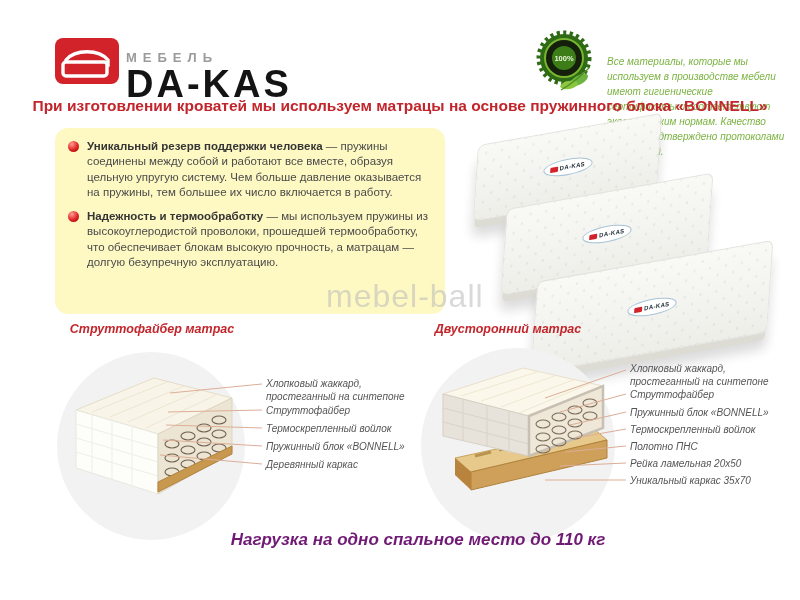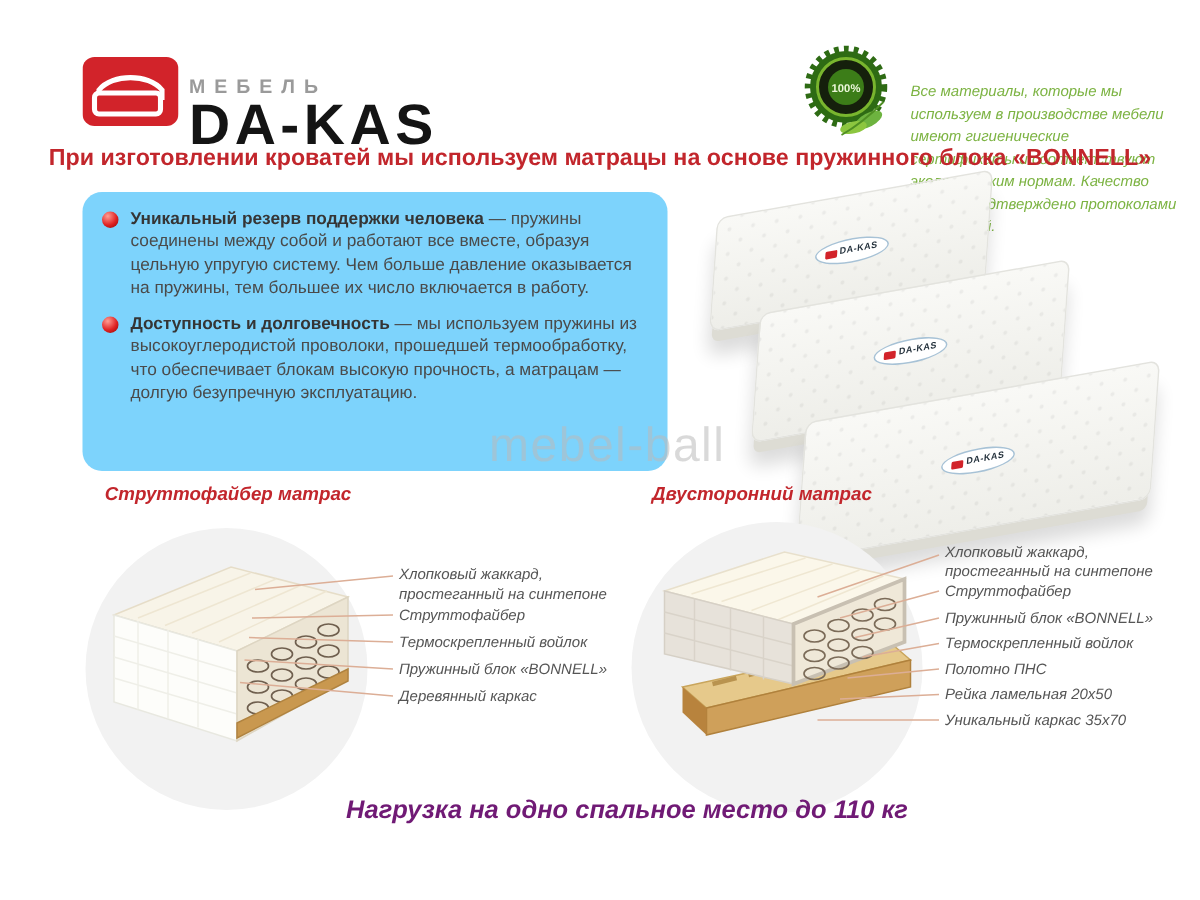--- a/index.html
+++ b/index.html
@@ -17,21 +17,21 @@
   .eco{position:absolute;left:535px;top:30px;width:250px;display:flex;}
   .eco-seal{width:62px;height:64px;flex:0 0 auto;}
   .eco-text{margin:24px 0 0 10px;font-size:10px;font-style:italic;color:#7cb342;line-height:1.5;}
 
   
   .banner{position:absolute;left:0;top:97px;width:800px;text-align:center;
           font-size:15.5px;font-weight:bold;color:#c2262c;}
 
   
   .features-box{position:absolute;left:55px;top:128px;width:390px;height:186px;
-                background:#7dd3fc;border-radius:13px;box-sizing:border-box;
+                background:#fef9c3;border-radius:13px;box-sizing:border-box;
                 padding:11px 16px 10px 13px;}
   .feature{display:flex;margin-bottom:9px;}
   .bullet{flex:0 0 auto;width:11px;height:11px;border-radius:50%;margin:2px 8px 0 0;
           background:radial-gradient(circle at 35% 28%,#ff9d94,#e02424 55%,#8f0000);}
   .feature p{margin:0;font-size:11.5px;line-height:1.33;color:#4a4a4a;}
   .feature b{color:#353535;}
 
   
   .stack{position:absolute;left:460px;top:112px;width:335px;height:220px;}
   .mattress{position:absolute;border:1px solid #e3e3de;border-radius:7px;
@@ -110,21 +110,21 @@
 
   <div class="banner">При изготовлении кроватей мы используем матрацы на основе пружинного блока «BONNELL»</div>
 
   <section class="features-box">
     <div class="feature">
       <span class="bullet"></span>
       <p><b>Уникальный резерв поддержки человека</b> <span>— пружины соединены между собой и работают все вместе, образуя цельную упругую систему. Чем больше давление оказывается на пружины, тем большее их число включается в работу.</span></p>
     </div>
     <div class="feature">
       <span class="bullet"></span>
-      <p><b>Доступность и долговечность</b> <span>— мы используем пружины из высокоуглеродистой проволоки, прошедшей термообработку, что обеспечивает блокам высокую прочность, а матрацам — долгую безупречную эксплуатацию.</span></p>
+      <p><b>Надежность и термообработку</b> <span>— мы используем пружины из высокоуглеродистой проволоки, прошедшей термообработку, что обеспечивает блокам высокую прочность, а матрацам — долгую безупречную эксплуатацию.</span></p>
     </div>
   </section>
 
   <div class="stack">
     <div class="mattress m1">
       <div class="tag">
         <span class="tag-ico"></span>
         <span>DA-KAS</span>
       </div>
     </div>

